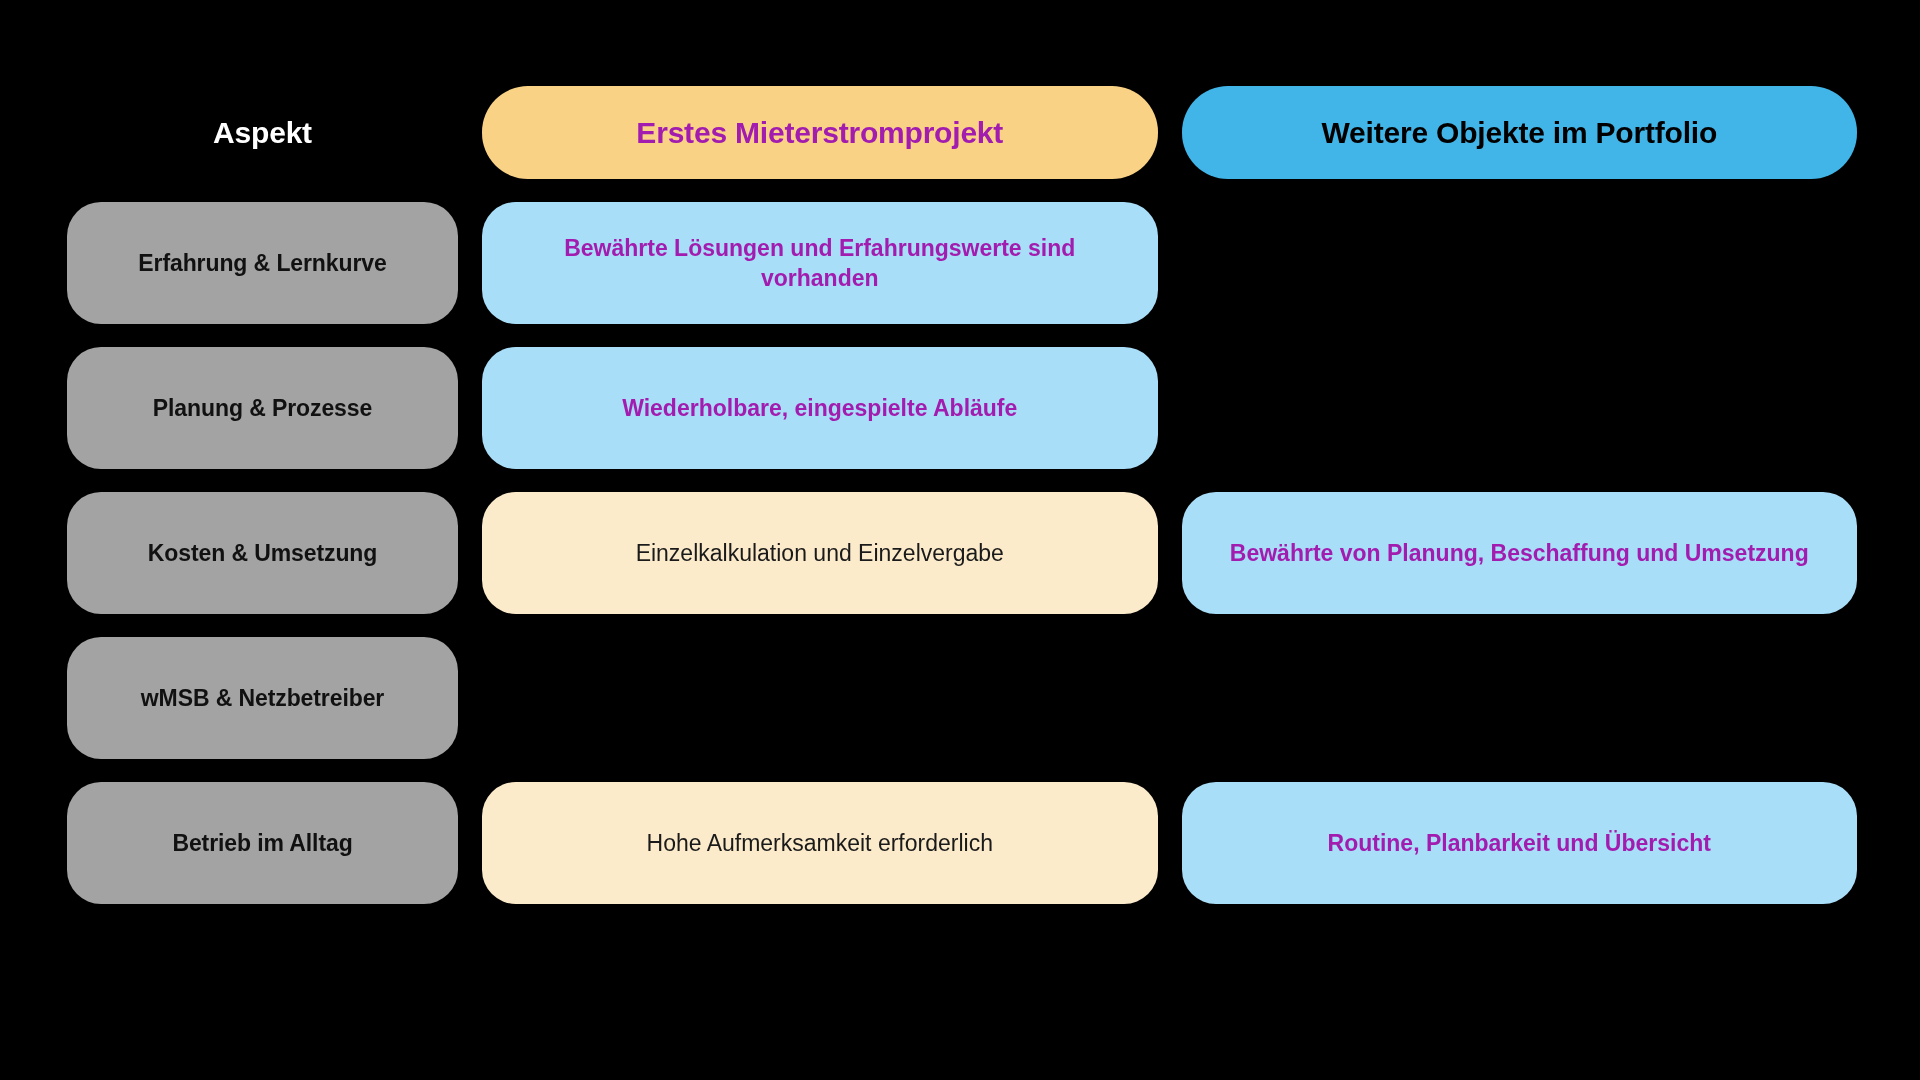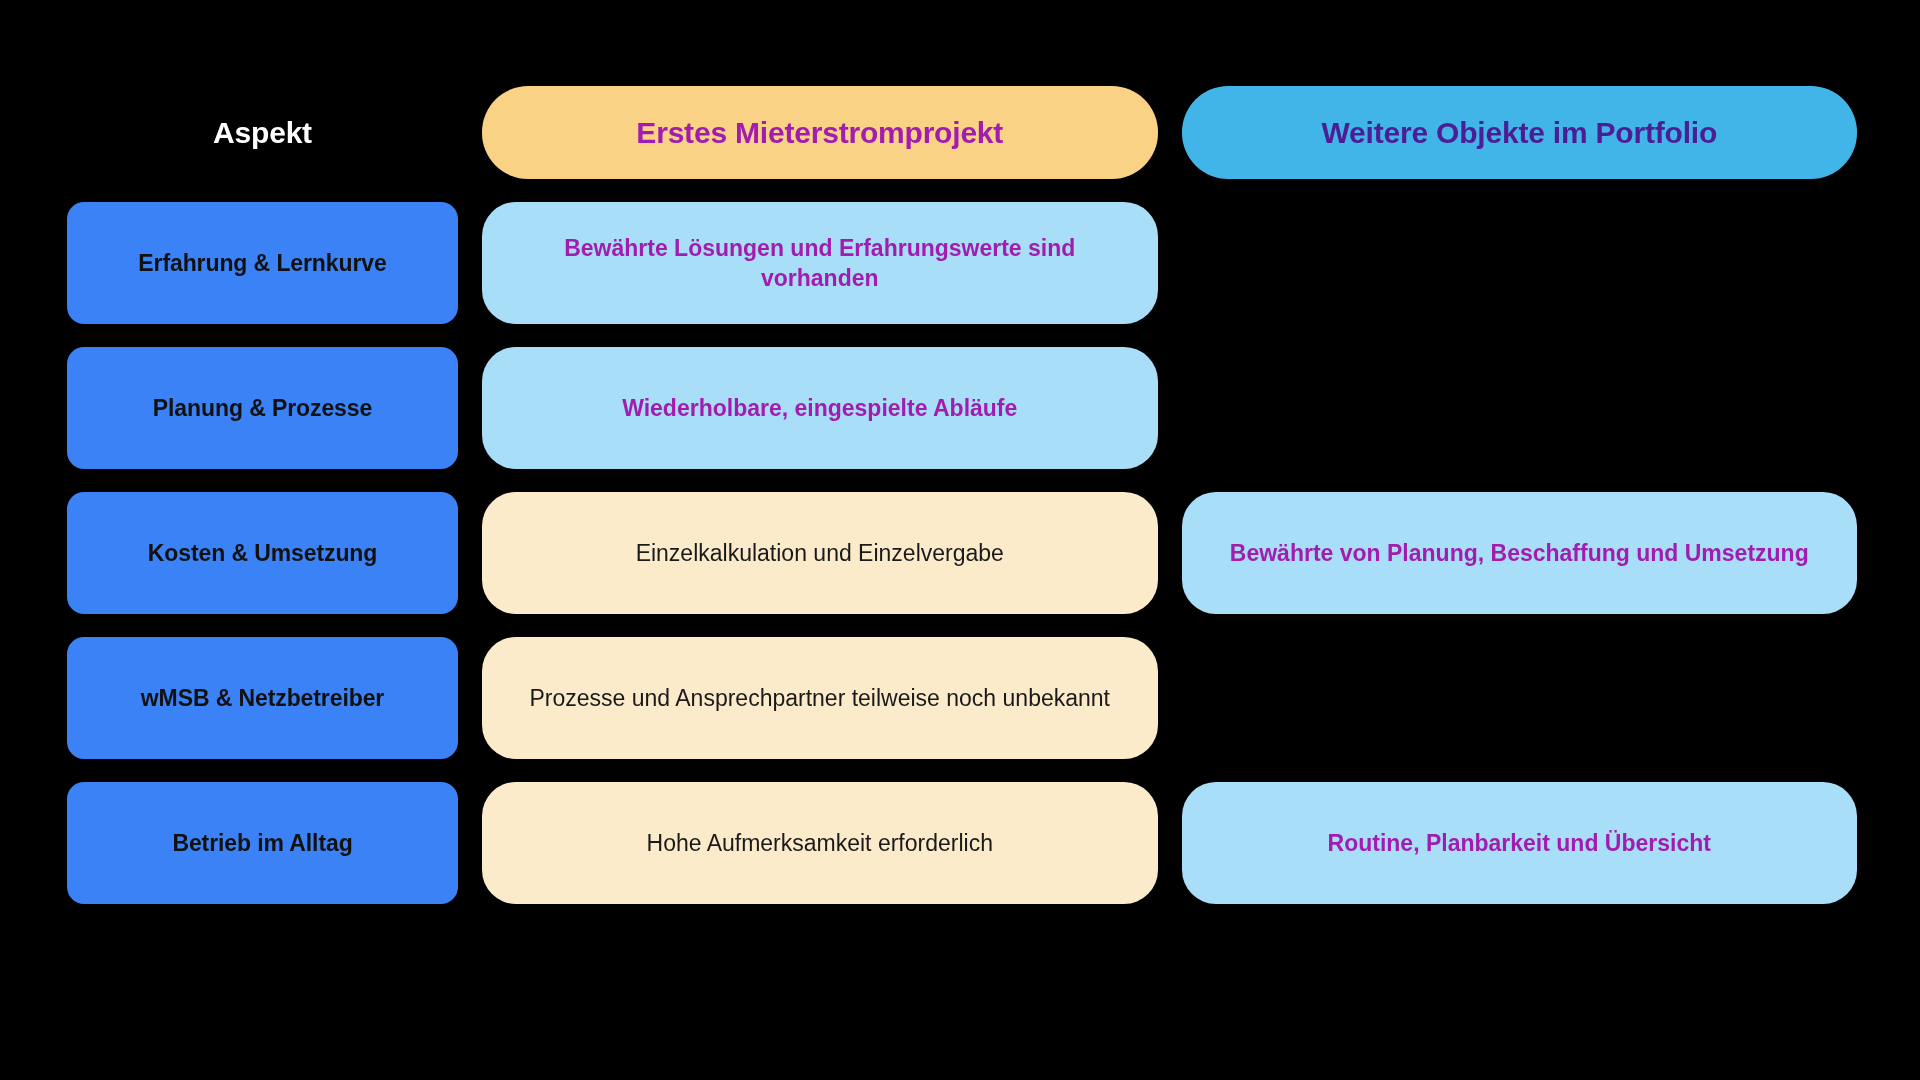--- a/index.html
+++ b/index.html
@@ -69,36 +69,35 @@
     color: #ffffff;
   }
 
   .hd-orange {
     background: #FAD285;
     color: #a21caf;
   }
 
   .hd-blue {
     background: #41B5E8;
-    color: #4c1d95;
+    color: #000000;
     justify-content: center;
   }
 
   
   .row-body {
     height: 122px;
   }
 
   .cell-aspect {
-    background: #3b82f6;
+    background: #a3a3a3;
     color: #111111;
     font-size: 23px;
     font-weight: 700;
     letter-spacing: -0.1px;
-    border-radius: 17px;
   }
 
   .cell-orange {
     background: #FCEBCB;
     color: #1a1a1a;
     font-size: 23px;
     font-weight: 400;
   }
 
   .cell-blue {
@@ -159,23 +158,20 @@
       </div>
       <div class="cell cell-blue">
         <span class="txt">Bewährte von Planung, Beschaffung und Umsetzung</span>
       </div>
     </div>
 
     <div class="row row-body">
       <div class="cell cell-aspect">
         <span class="txt">wMSB &amp; Netzbetreiber</span>
       </div>
-      <div class="cell cell-orange">
-        <span class="txt">Prozesse und Ansprechpartner teilweise noch unbekannt</span>
-      </div>
     </div>
 
     <div class="row row-body">
       <div class="cell cell-aspect">
         <span class="txt">Betrieb im Alltag</span>
       </div>
       <div class="cell cell-orange">
         <span class="txt">Hohe Aufmerksamkeit erforderlich</span>
       </div>
       <div class="cell cell-blue">

